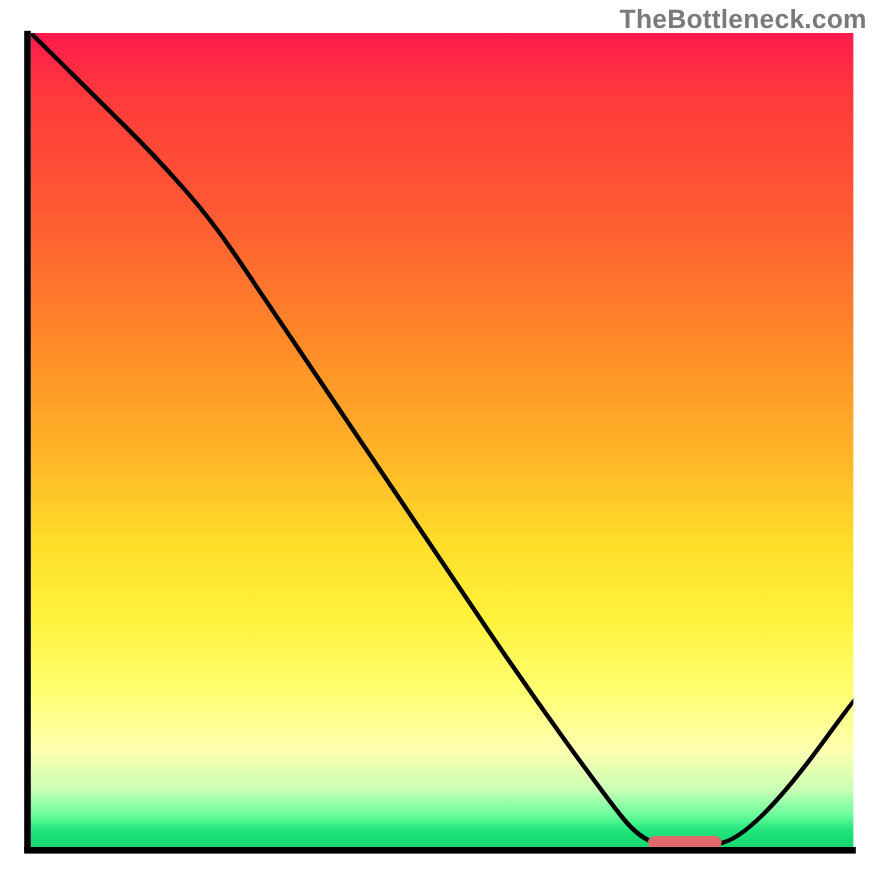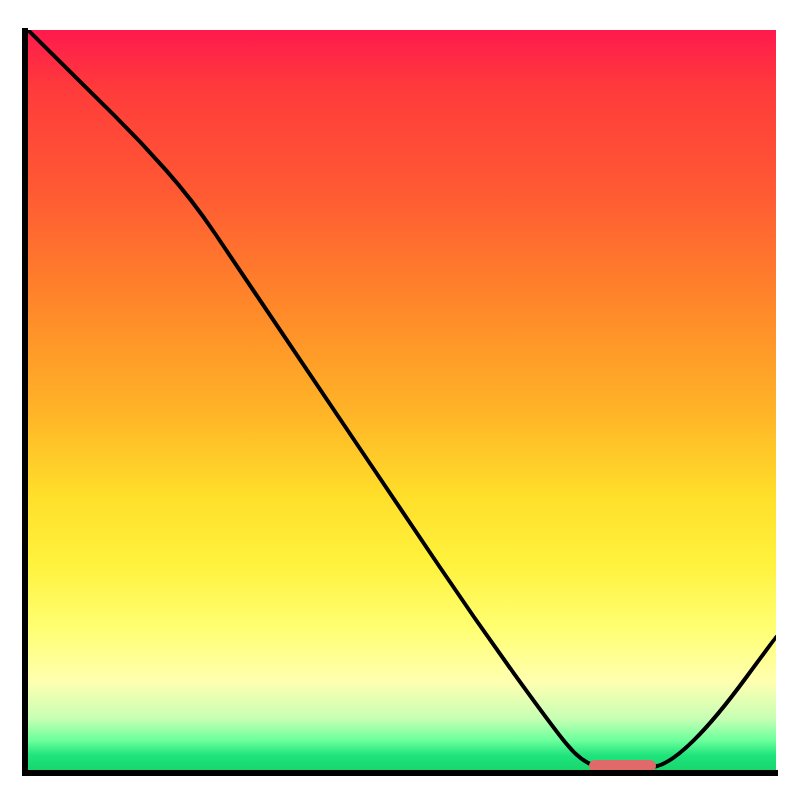--- a/index.html
+++ b/index.html
@@ -93,20 +93,21 @@
     background: #e06a6a;
     border-radius: 6px;
     z-index: 4;
   }
 </style>
 </head>
 <body>
 
 <div class="frame">
 
+  <div class="watermark">TheBottleneck.com</div>
 
   <div class="axis-left"></div>
 
   <div class="axis-bottom"></div>
 
   <div class="plot-area">
 
     <div class="gradient"></div>
 
     <svg class="curve-svg" viewBox="0 0 748 740" preserveAspectRatio="none">

